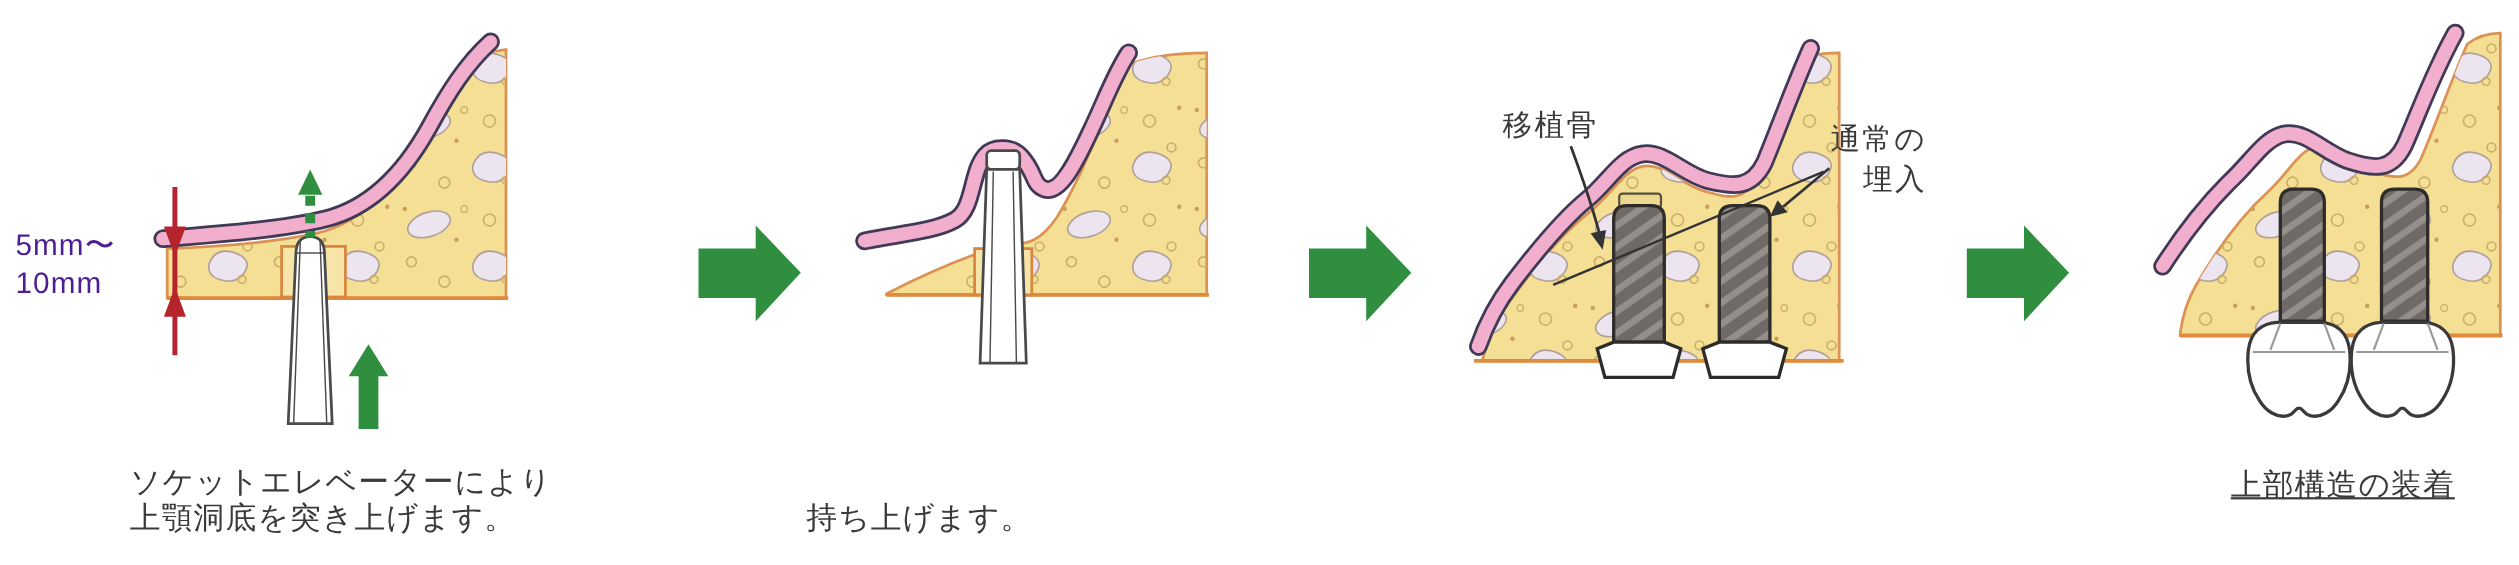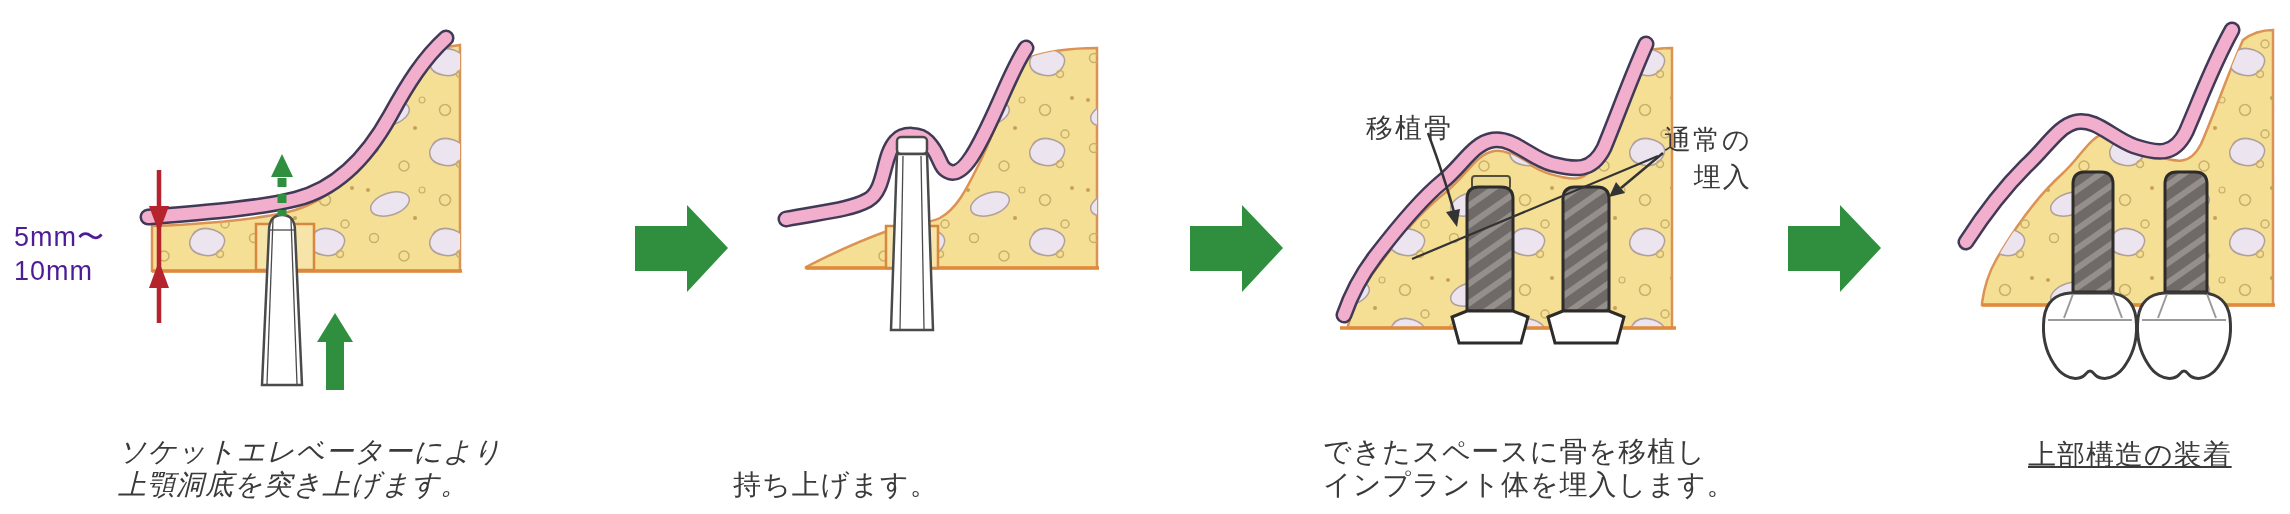--- a/index.html
+++ b/index.html
@@ -4,21 +4,21 @@
 <style>
   html,body{margin:0;padding:0;background:#ffffff;}
   #stage{
     position:relative;
     width:2290px;height:514px;
     background:#ffffff;
     overflow:hidden;
     font-family:"Liberation Sans","DejaVu Sans",sans-serif;
   }
   #art{position:absolute;left:0;top:0;width:2290px;height:514px;}
-  .txt{position:absolute;white-space:pre;color:#3d3d3d;margin-top:14px;}
+  .txt{position:absolute;white-space:pre;color:#3d3d3d;}
   .caption{font-size:28px;line-height:33px;letter-spacing:1px;color:#3a3a3a;}
   .measure{font-size:27px;line-height:34px;color:#4c1d95;letter-spacing:1px;}
   .anno{font-size:27px;line-height:37px;color:#3a3a3a;letter-spacing:2px;}
 </style>
 </head>
 <body>
 
 <div id="stage">
 
   <svg id="art" viewBox="0 0 2290 514" xmlns="http://www.w3.org/2000/svg">
@@ -154,21 +154,21 @@
       </g>
     </g>
   </svg>
 
   <div class="txt measure" style="left:14px;top:206px;"><span>5mm〜</span><br><span>10mm</span></div>
 
   <div class="txt anno" style="left:1366px;top:96px;"><span>移植骨</span></div>
 
   <div class="txt anno" style="left:1664px;top:108px;text-align:right;"><span>通常の</span><br><span>埋入</span></div>
 
-  <div class="txt caption" style="left:118px;top:421px;font-style:italic;"><span>ソケットエレベーターにより</span><br><span>上顎洞底を突き上げます。</span></div>
+  <div class="txt caption" style="left:118px;top:421px;"><span>ソケットエレベーターにより</span><br><span>上顎洞底を突き上げます。</span></div>
 
   <div class="txt caption" style="left:733px;top:421px;"><br><span>持ち上げます。</span></div>
 
-  <div class="txt caption" style="left:1323px;top:421px;"><span>できたスペースに骨を移植し</span><br><span>インプラント体を埋入します。</span></div>
+  <div class="txt caption" style="left:1323px;top:421px;"><br></div>
 
   <div class="txt caption" style="left:2028px;top:424px;text-decoration:underline;"><span>上部構造の装着</span></div>
 
 </div>
 
 </body></html>

